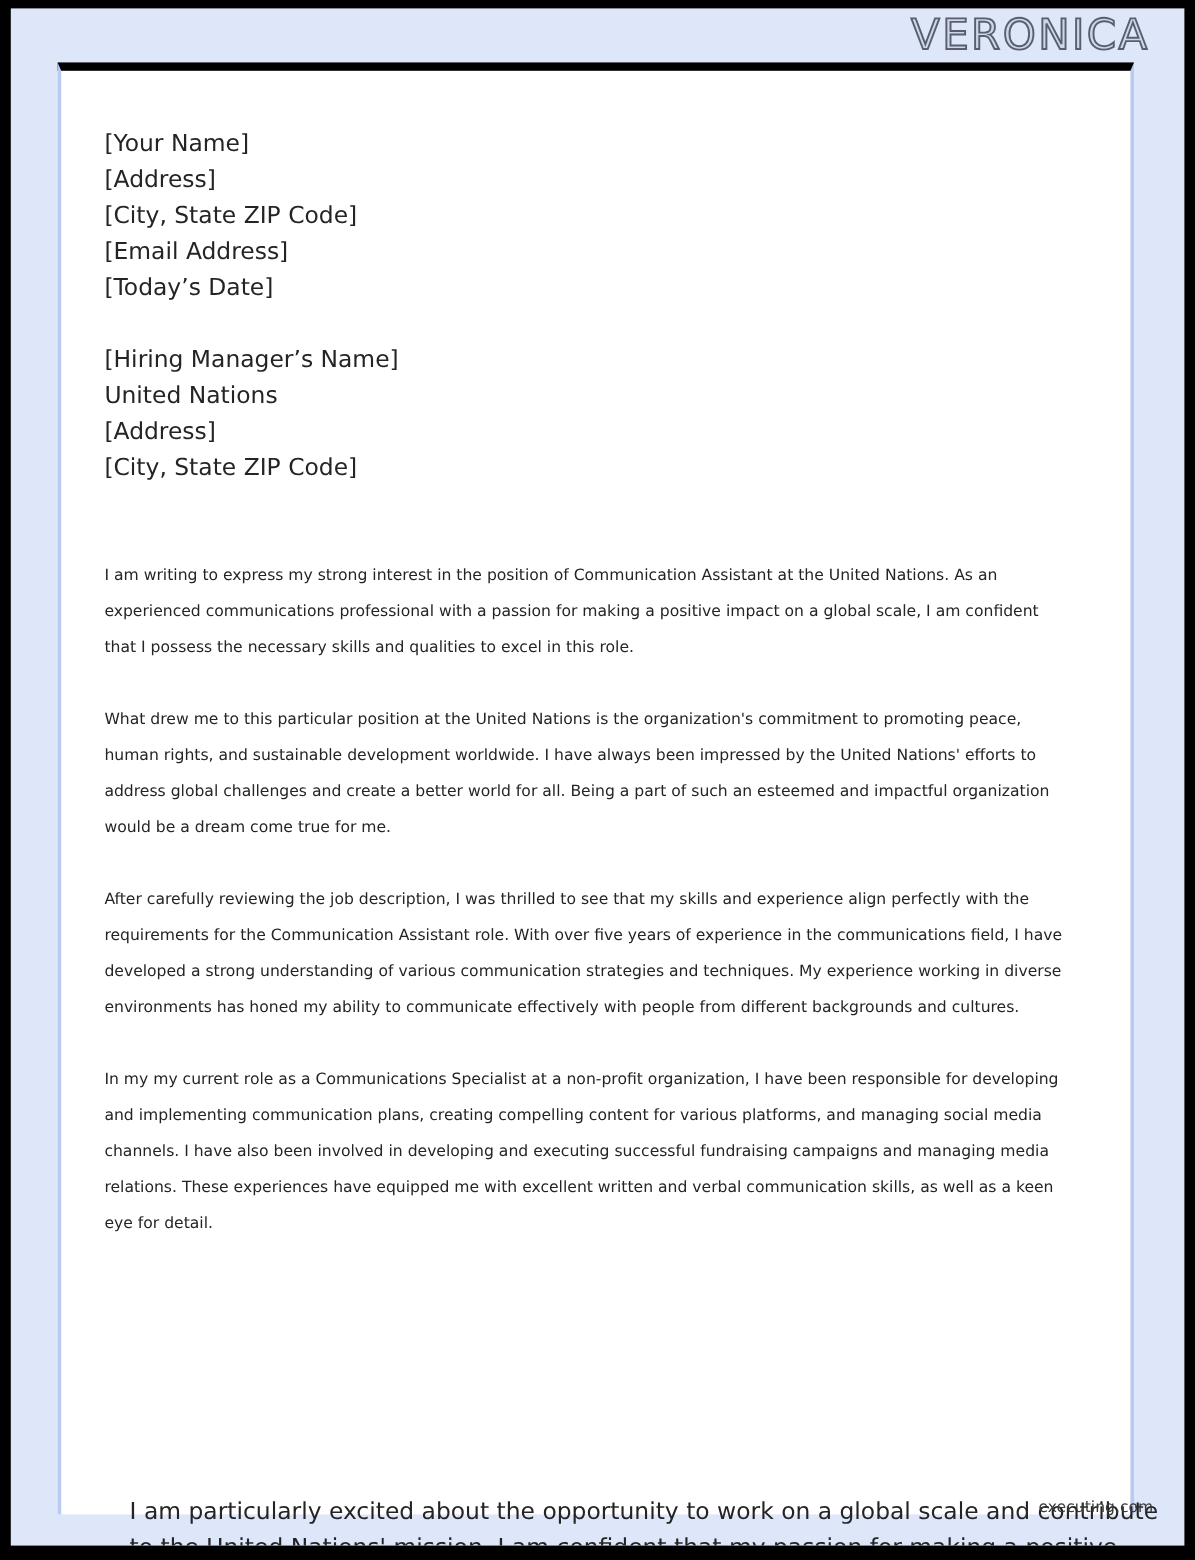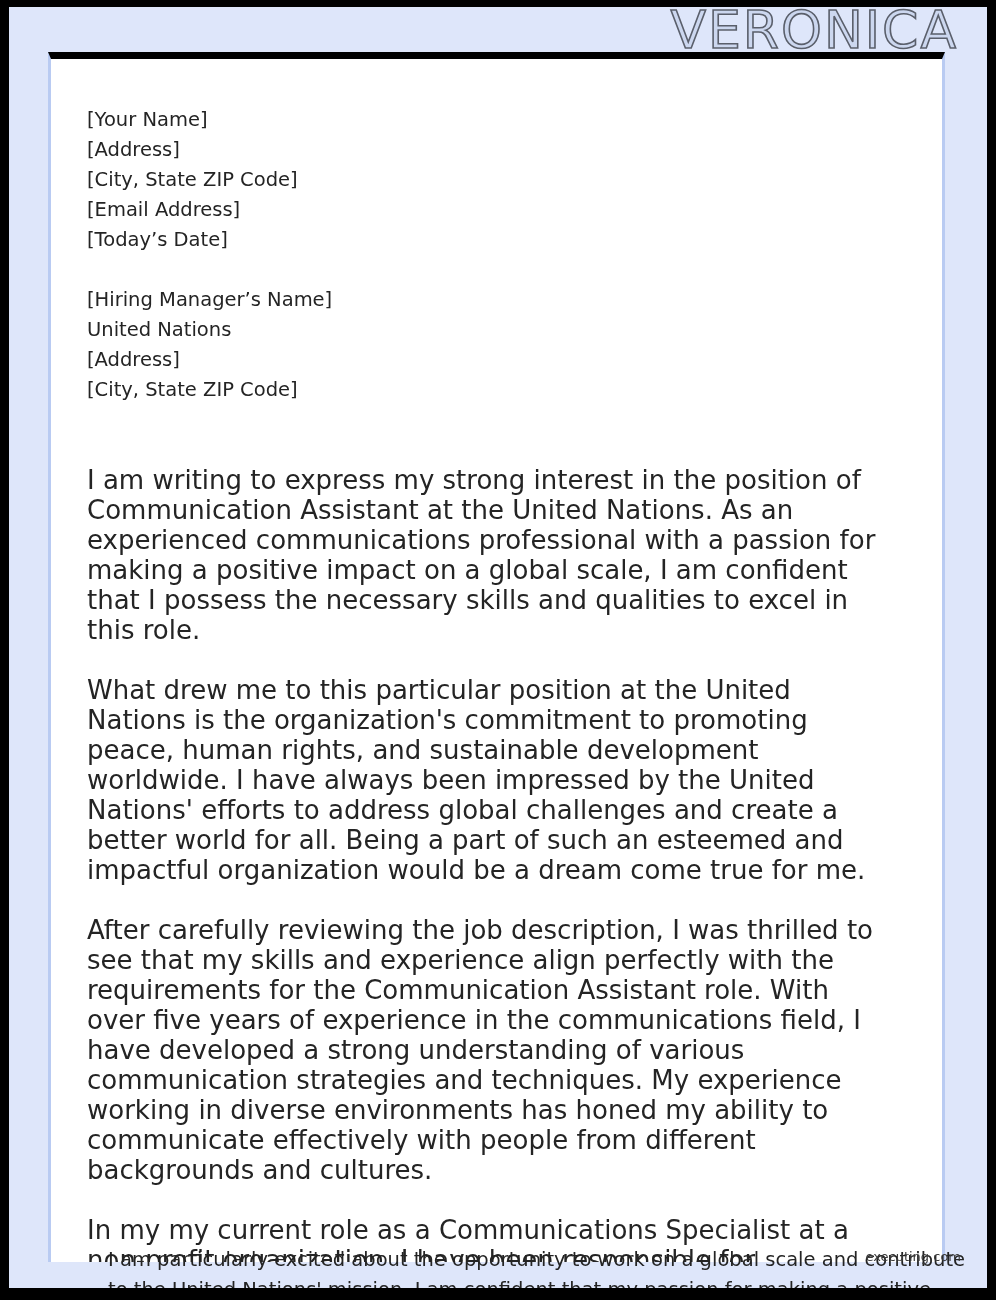--- a/index.html
+++ b/index.html
@@ -43,21 +43,21 @@
     top: 0;
     width: 978px;
     height: 45px;
   }
 
   #doc-title {
     position: absolute;
     right: 29px;
     top: -2px;
     font-family: "DejaVu Sans", sans-serif;
-    font-size: 52px;
+    font-size: 35px;
     font-weight: 400;
     letter-spacing: 2px;
     line-height: 50px;
     color: #ccd7ef;
     -webkit-text-stroke: 1.6px #5a5f6b;
     text-shadow: 0 1px 0 rgba(255,255,255,0.35);
     white-space: nowrap;
   }
 
   
@@ -97,21 +97,21 @@
   }
 
   .salutation {
     font-size: 19.5px;
     line-height: 30px;
     color: #242424;
     margin: 0;
   }
 
   .para {
-    font-size: 26px;
+    font-size: 13px;
     line-height: 30px;
     color: #242424;
     margin: 0;
     width: 800px;
     text-align: left;
   }
 
   
   #overflow-para {
     position: absolute;

